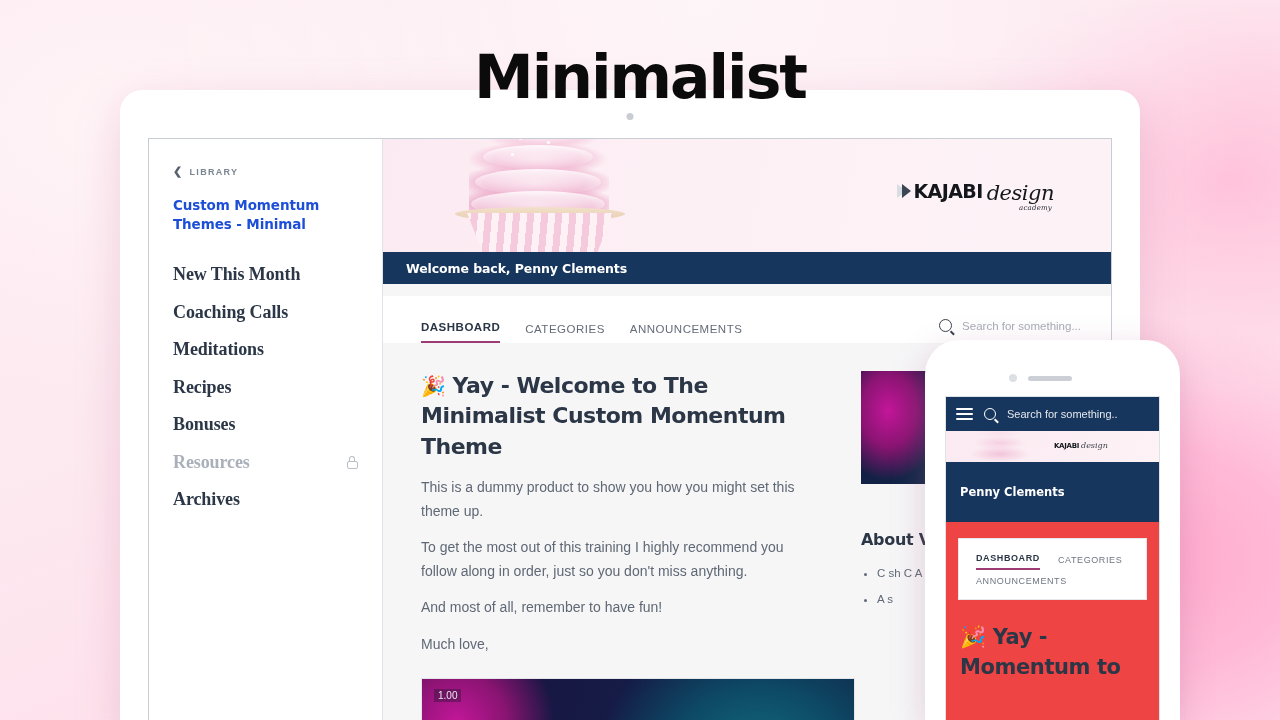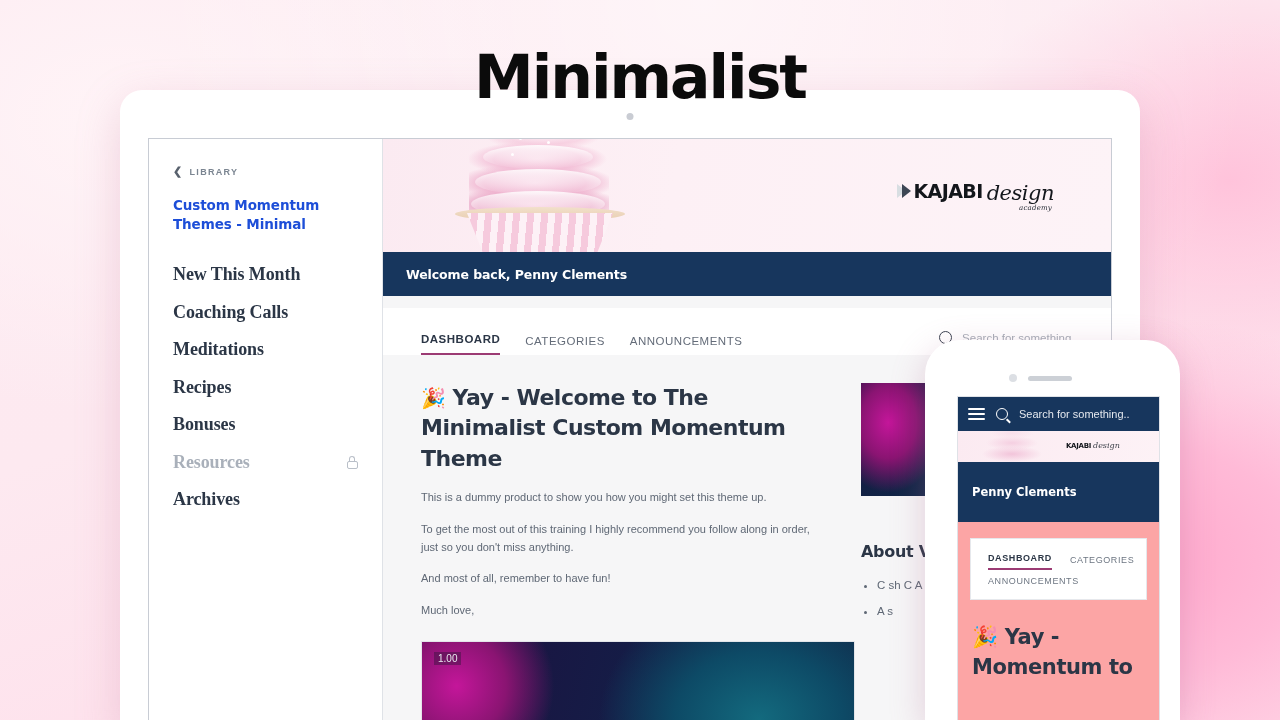--- a/index.html
+++ b/index.html
@@ -79,40 +79,40 @@
   .logo-arrow span{display:block;width:0;height:0;border-top:7px solid transparent;
     border-bottom:7px solid transparent;border-left:9px solid #d8dee2;margin-right:-4px;}
   .logo-arrow span:last-child{border-left-color:#3d4654;}
   .logo-kajabi{font-family:"DejaVu Sans",sans-serif;font-weight:700;font-size:19px;
     letter-spacing:-.6px;color:#13161b;}
   .logo-script{font-family:"DejaVu Serif",serif;font-style:italic;font-size:21px;
     color:#13161b;margin-left:-3px;position:relative;top:2px;letter-spacing:-.5px;}
   .logo-acad{font-family:"DejaVu Serif",serif;font-style:italic;font-size:7px;
     color:#2a2f38;position:absolute;right:2px;top:25px;letter-spacing:.2px;}
 
-  #welcome{height:44px;background:#17365d;display:flex;align-items:center;padding-left:23px;
+  #welcome{height:32px;background:#17365d;display:flex;align-items:center;padding-left:23px;
     font-family:"DejaVu Sans",sans-serif;font-weight:700;font-size:12.5px;color:#fff;letter-spacing:-.1px;}
 
   #tabbar{height:47px;background:#fff;display:flex;align-items:flex-end;
     padding:0 22px 0 38px;position:relative;margin-top:12px;}
   .tabs{display:flex;gap:25px;align-items:flex-end;}
   .tab{font-size:11.5px;letter-spacing:.5px;color:#646c79;padding-bottom:8px;font-weight:400;}
   .tab.active{color:#2b3646;font-weight:700;border-bottom:2px solid #9c3b74;}
   #search{position:absolute;right:30px;bottom:11px;display:flex;align-items:center;gap:10px;}
   .mag{width:11px;height:11px;border:1.6px solid #3a4250;border-radius:50%;position:relative;}
   .mag:after{content:"";position:absolute;right:-4px;bottom:-3px;width:5px;height:1.6px;
     background:#3a4250;transform:rotate(45deg);}
   #search .txt{font-size:11.5px;color:#a6acb6;}
 
   #content{display:flex;padding:28px 0 0 0;gap:0;}
   #col-left{width:452px;padding-left:38px;box-sizing:border-box;}
   #post-title{font-family:"DejaVu Sans",sans-serif;font-weight:700;font-size:22px;
     line-height:1.38;color:#2b3646;letter-spacing:-.5px;margin:0 0 14px 0;}
   #post-title .emoji{font-size:20px;}
-  .para{font-size:11px;line-height:1.68;color:#5f6875;margin:0 0 13px 0;max-width:392px;}
+  .para{font-size:14px;line-height:1.68;color:#5f6875;margin:0 0 13px 0;max-width:392px;}
   #video{margin-top:22px;width:432px;height:110px;position:relative;overflow:hidden;
     border:1px solid #e3e5e9;background:
       radial-gradient(ellipse 130px 130px at 8% 40%,#c4169a 0%,#8a1472 38%,rgba(40,20,70,0) 75%),
       radial-gradient(ellipse 200px 160px at 78% 70%,#136a7e 0%,#0d4a66 42%,rgba(13,40,70,0) 80%),
       linear-gradient(105deg,#1d1040 0%,#151c46 45%,#0f2b4a 100%);}
   .vid-badge{position:absolute;left:12px;top:10px;font-size:10px;color:#e8e8ee;
     background:rgba(20,20,40,.35);padding:1px 4px;}
 
   #col-right{flex:1;padding:0 20px 0 26px;box-sizing:border-box;}
   #thumb2{width:110px;height:113px;
@@ -124,21 +124,21 @@
   .bullets{margin:0;padding-left:16px;}
   .bullets li{font-size:11.5px;line-height:1.75;color:#5f6875;margin-bottom:6px;}
 
   
   #phone{position:absolute;left:925px;top:340px;width:255px;height:380px;z-index:7;}
   #phone-body{position:absolute;inset:0;background:#fff;border-radius:34px 34px 0 0;
     box-shadow:0 10px 34px rgba(180,110,150,.30);}
   #p-cam{position:absolute;left:84px;top:34px;width:8px;height:8px;border-radius:50%;background:#dcdfe4;}
   #p-spk{position:absolute;left:103px;top:36px;width:44px;height:4.5px;border-radius:3px;background:#ccd0d6;}
   #p-screen{position:absolute;left:20px;top:56px;right:20px;bottom:0;
-    background:#fca5a5;border:1px solid #dfe2e7;border-bottom:none;overflow:hidden;margin-left:12px;}
+    background:#ef4444;border:1px solid #dfe2e7;border-bottom:none;overflow:hidden;}
   #p-top{height:34px;background:#17365d;display:flex;align-items:center;padding:0 10px;gap:11px;}
   .burger{width:17px;height:13px;display:flex;flex-direction:column;justify-content:space-between;}
   .burger i{display:block;height:2.3px;background:#fff;border-radius:1px;}
   .p-mag{width:10px;height:10px;border:1.8px solid #fff;border-radius:50%;position:relative;flex:0 0 auto;}
   .p-mag:after{content:"";position:absolute;right:-4px;bottom:-3px;width:5px;height:1.8px;
     background:#fff;transform:rotate(45deg);}
   #p-search-txt{font-size:11px;color:#e4e8ee;}
   #p-hero{height:31px;position:relative;overflow:hidden;
     background:linear-gradient(100deg,#fbeaf1,#fdf2f6);}
   .p-cup{position:absolute;left:24px;top:-4px;width:64px;height:40px;

